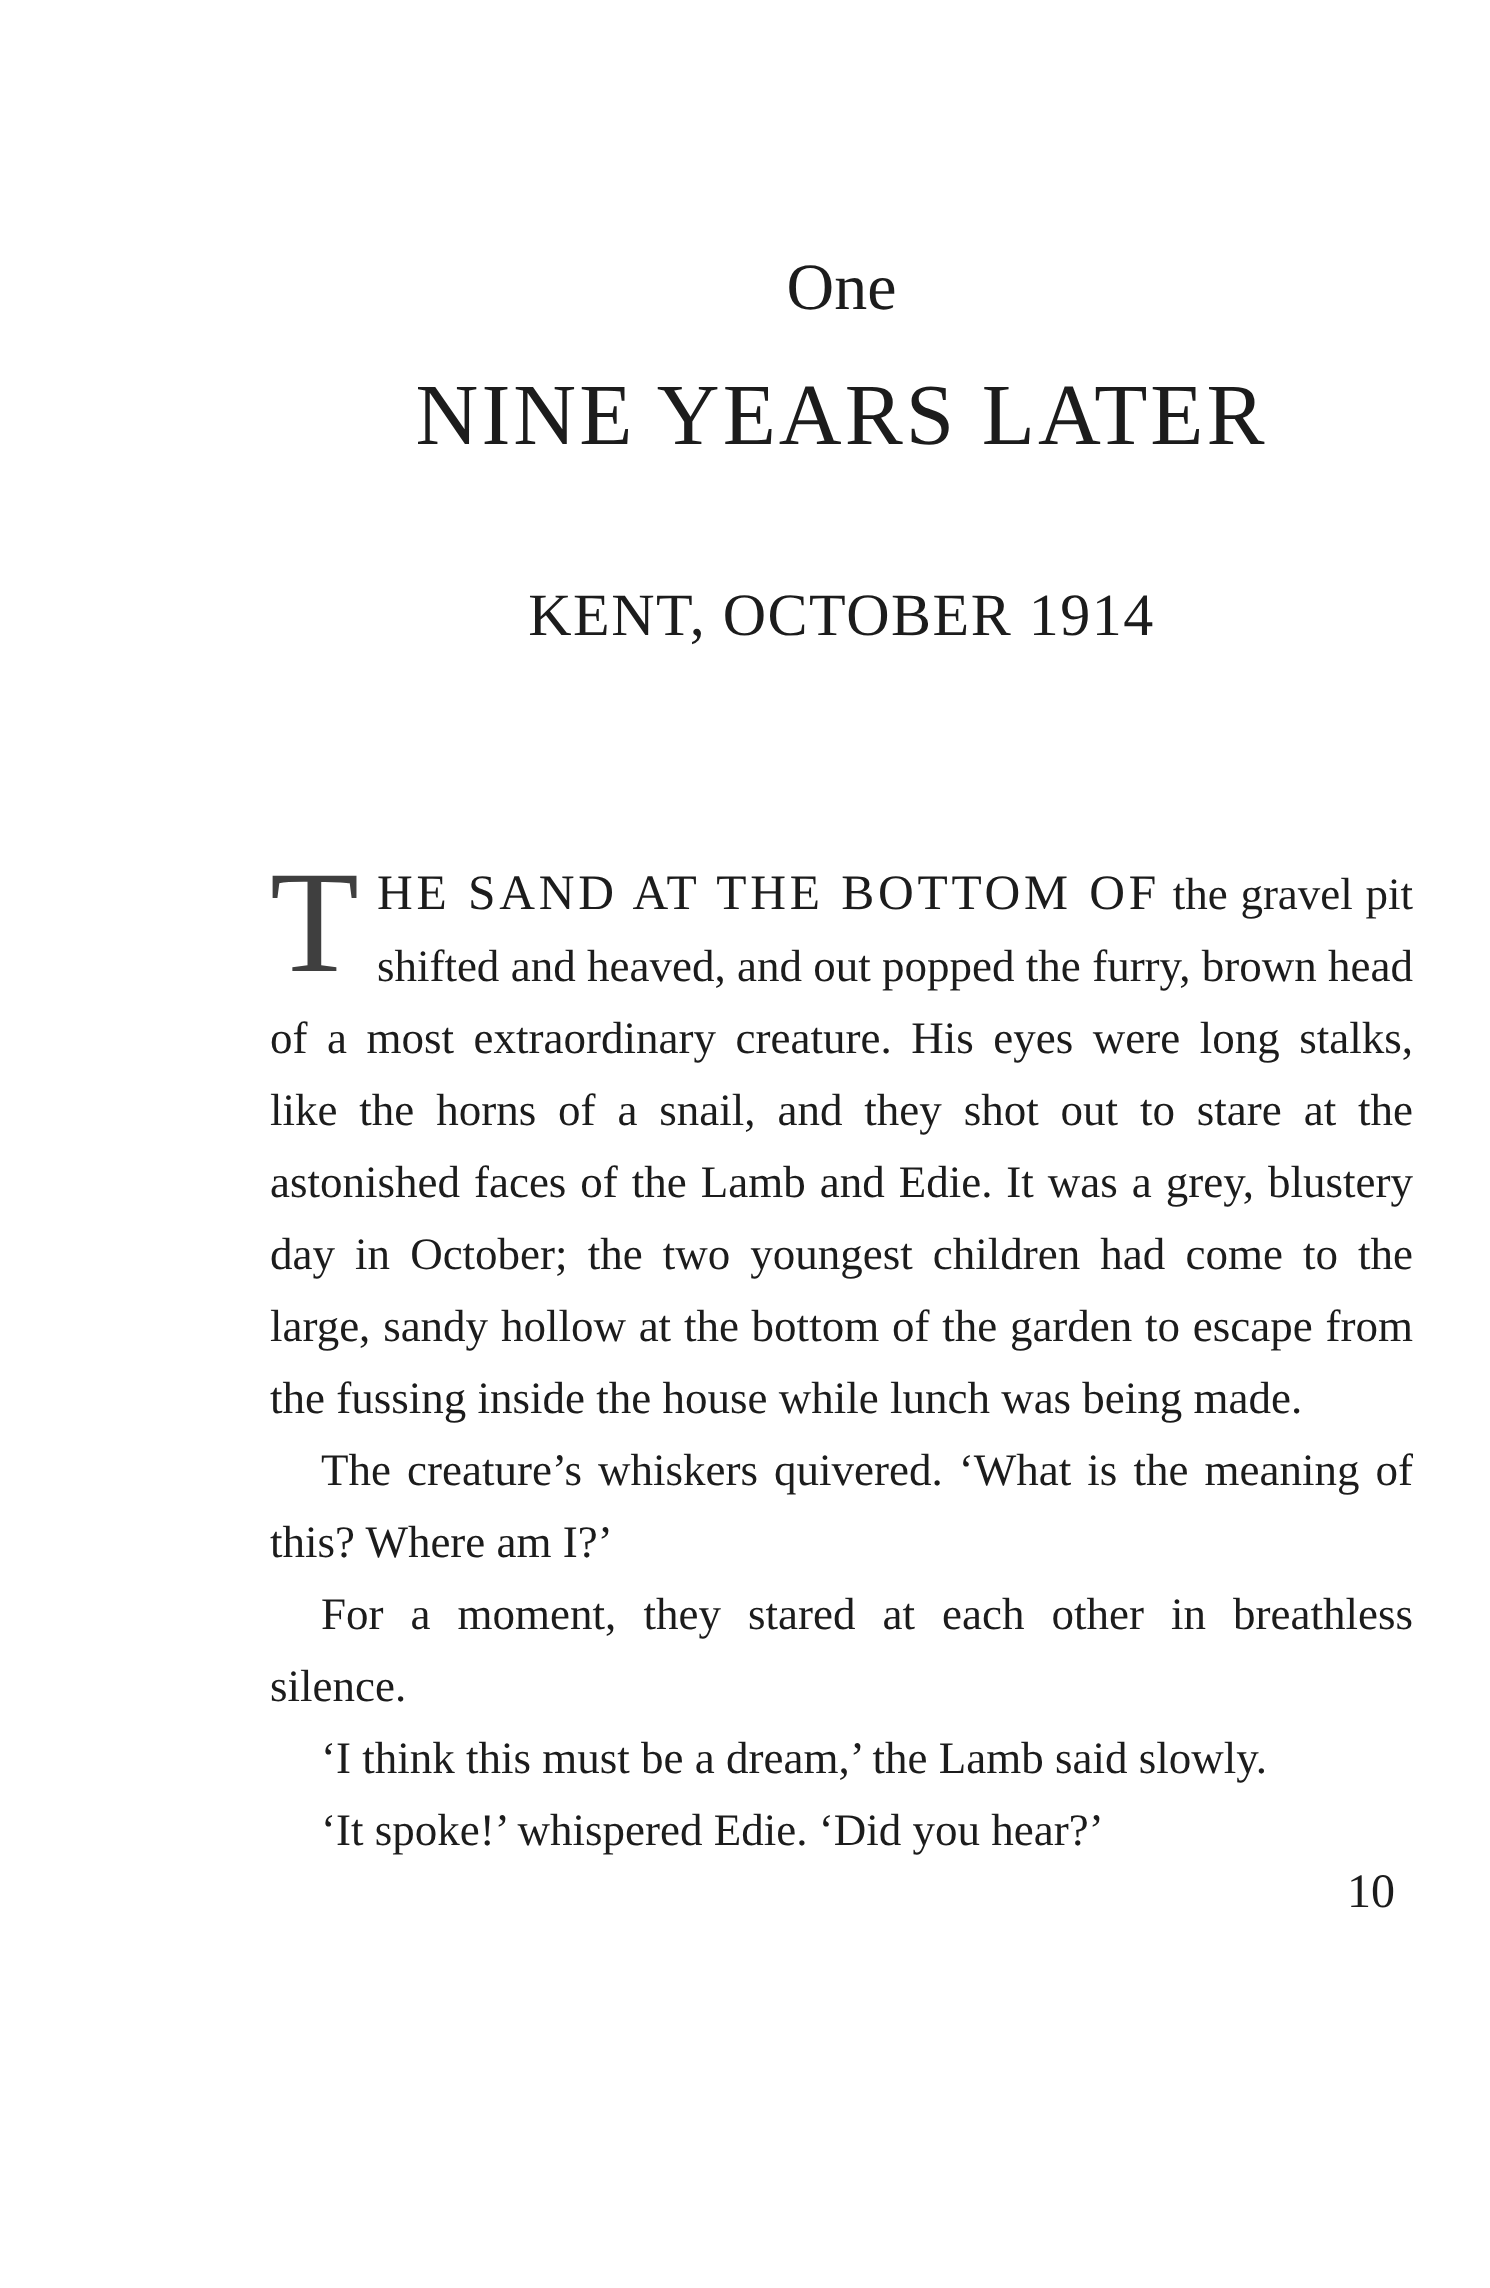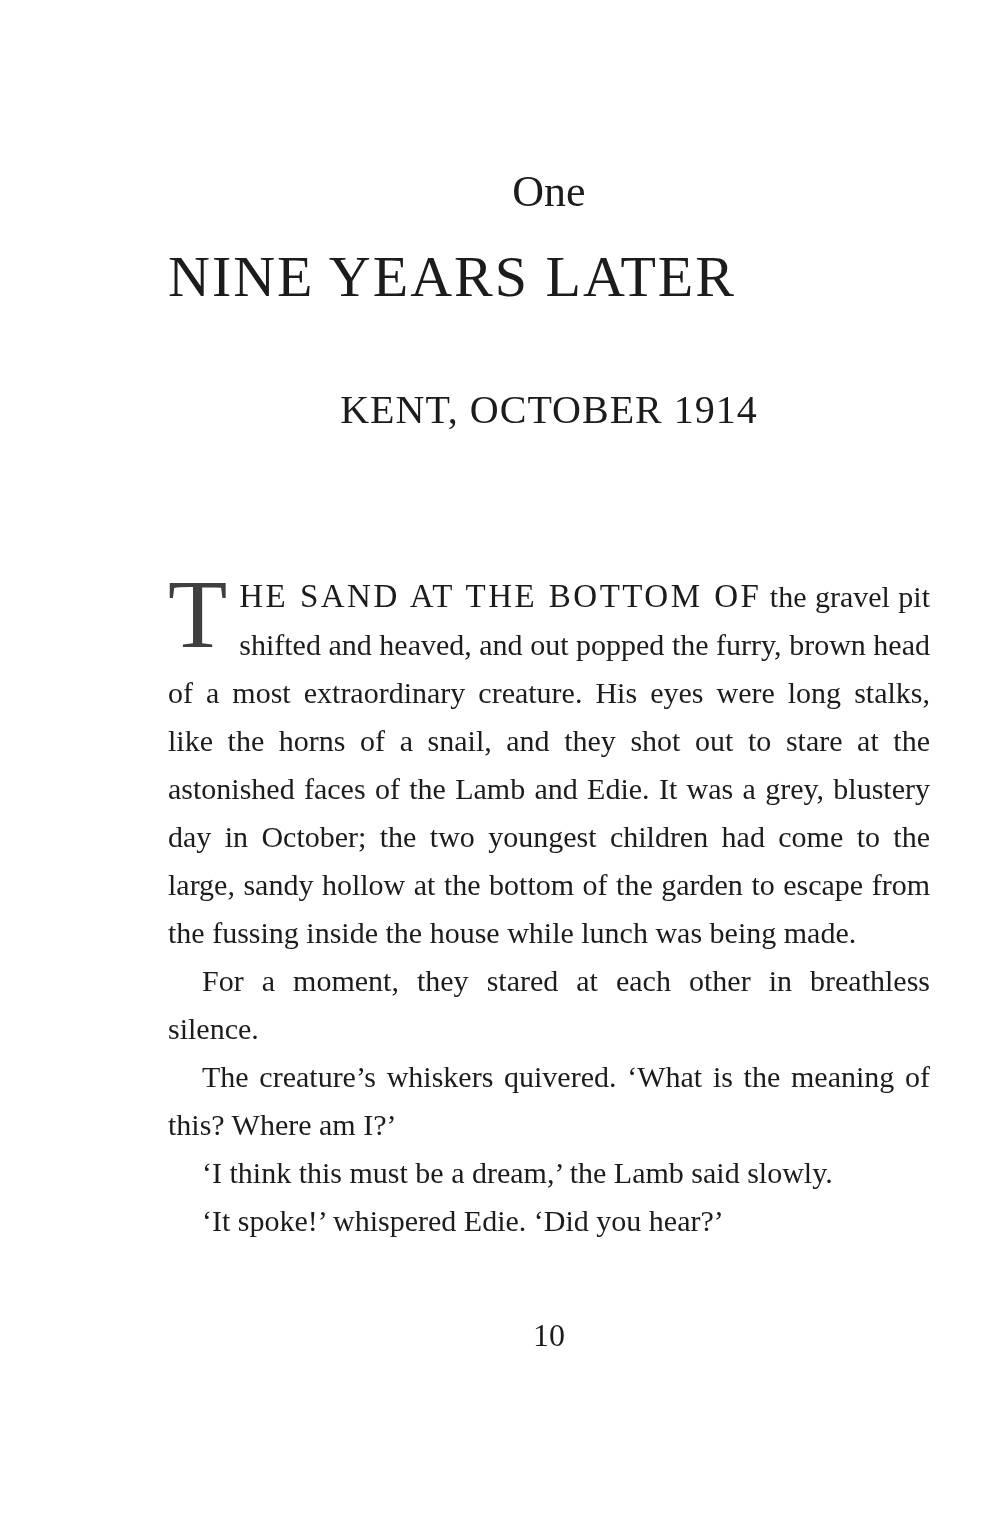--- a/index.html
+++ b/index.html
@@ -13,34 +13,34 @@
     position: relative;
     width: 993px;
     height: 1525px;
     background: var(--background);
     color: var(--ink);
     font-family: "Liberation Serif", serif;
     overflow: hidden;
   }
   .text-block {
     position: absolute;
-    left: 168px;
+    left: 180px;
     top: 0;
     width: 762px;
     font-family: Liberation Serif, serif;
   }
   .chapter-number {
     padding-top: 166px;
     text-align: center;
     font-size: 44px;
     line-height: 52px;
   }
   .chapter-title {
     margin-top: 28px;
-    text-align: left;
+    text-align: center;
     font-size: 58px;
     line-height: 62px;
     letter-spacing: 2px;
   }
   .dateline {
     margin-top: 82px;
     text-align: center;
     font-size: 40px;
     line-height: 40px;
     letter-spacing: 1px;
@@ -60,43 +60,43 @@
     padding: 4px 12px 0 0;
     color: var(--dropcap_ink);
   }
   .small-caps-lead {
     font-size: 33px;
     letter-spacing: 2.5px;
   }
   .folio {
     position: absolute;
     left: 168px;
-    top: 1317px;
+    top: 1242px;
     width: 762px;
-    text-align: center;
+    text-align: right;
     font-size: 32px;
   }
 </style>
 </head>
 <body>
 
 <div class="page">
   <div class="text-block">
 
     <div class="chapter-number">One</div>
 
     <div class="chapter-title">NINE YEARS LATER</div>
 
     <div class="dateline">KENT, OCTOBER 1914</div>
 
     <div class="body-text">
       <p>
         <span class="drop-cap">T</span><span class="small-caps-lead">HE SAND AT THE BOTTOM OF</span><span> the gravel pit shifted and heaved, and out popped the furry, brown head of a most extraordinary creature. His eyes were long stalks, like the horns of a snail, and they shot out to stare at the astonished faces of the Lamb and Edie. It was a grey, blustery day in October; the two youngest children had come to the large, sandy hollow at the bottom of the garden to escape from the fussing inside the house while lunch was being made.</span>
       </p>
+      <p class="indented">The creature’s whiskers quivered. ‘What is the meaning of this? Where am I?’</p>
       <p class="indented">For a moment, they stared at each other in breathless silence.</p>
-      <p class="indented">The creature’s whiskers quivered. ‘What is the meaning of this? Where am I?’</p>
       <p class="indented">‘I think this must be a dream,’ the Lamb said slowly.</p>
       <p class="indented">‘It spoke!’ whispered Edie. ‘Did you hear?’</p>
     </div>
   </div>
 
   <div class="folio">10</div>
 </div>
 
 </body></html>

